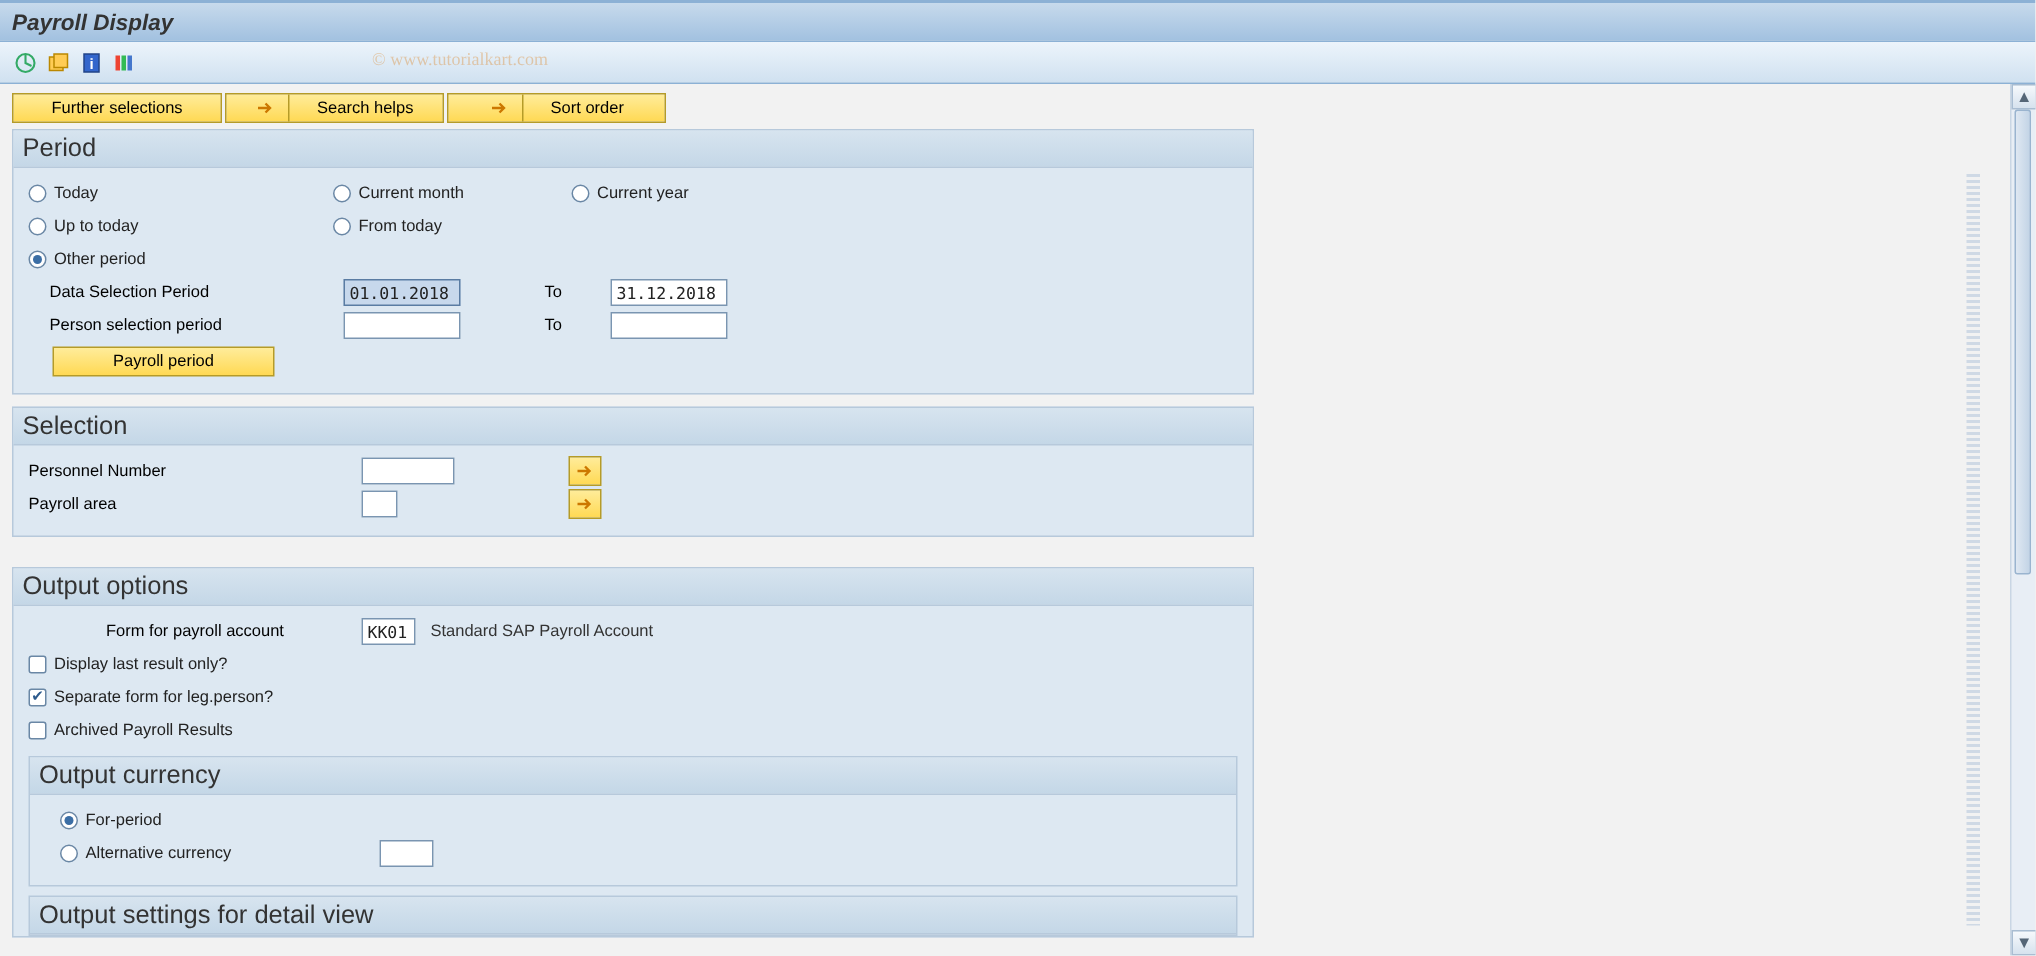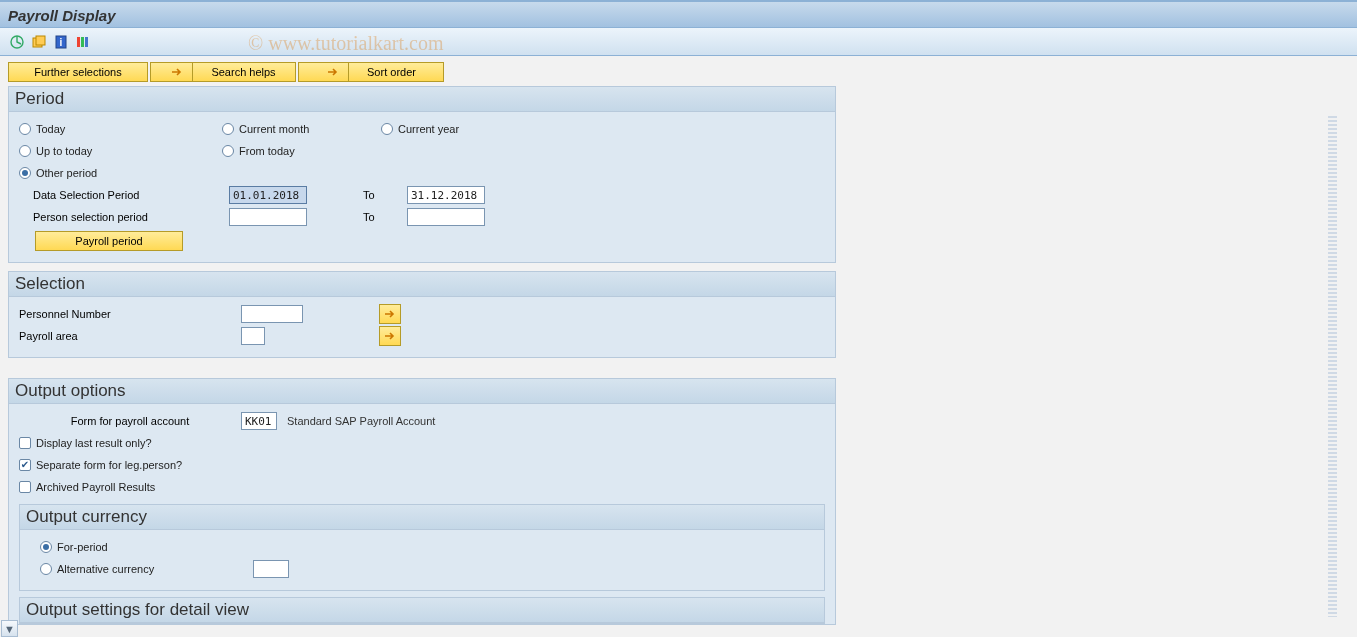--- a/index.html
+++ b/index.html
@@ -40,28 +40,27 @@
     align-items: center;
     justify-content: center;
     cursor: pointer;
   }
   .watermark {
     position: absolute;
     left: 248px;
     top: 4px;
     color: #dc7608;
     opacity: 0.32;
-    font-size: 20px;
+    font-size: 12px;
     font-family: Georgia, serif;
     pointer-events: none;
   }
   .content-outer {
     display: flex;
     height: calc(637px - 28px - 28px);
-    flex-direction: column;
   }
   .content {
     flex: 1;
     background: #f2f2f2;
     padding: 6px 8px;
     overflow: hidden;
     position: relative;
   }
   .scroll-col {
     width: 17px;

